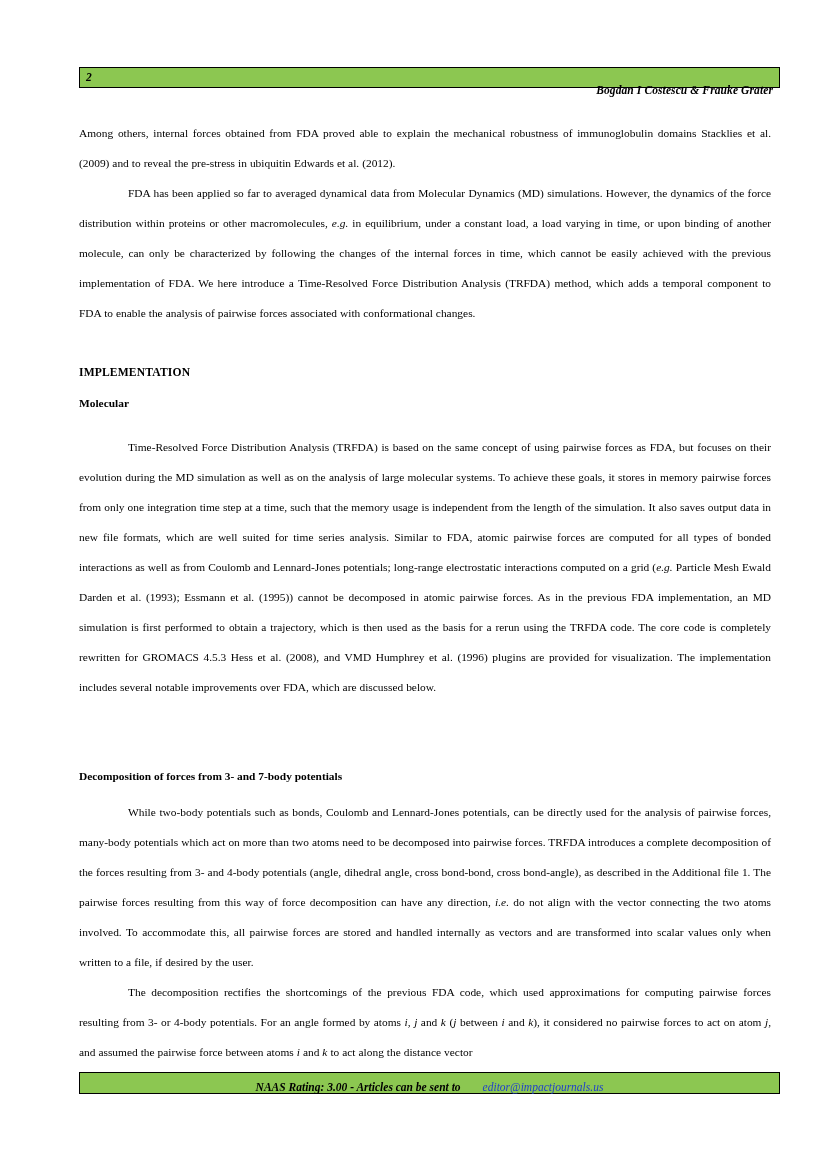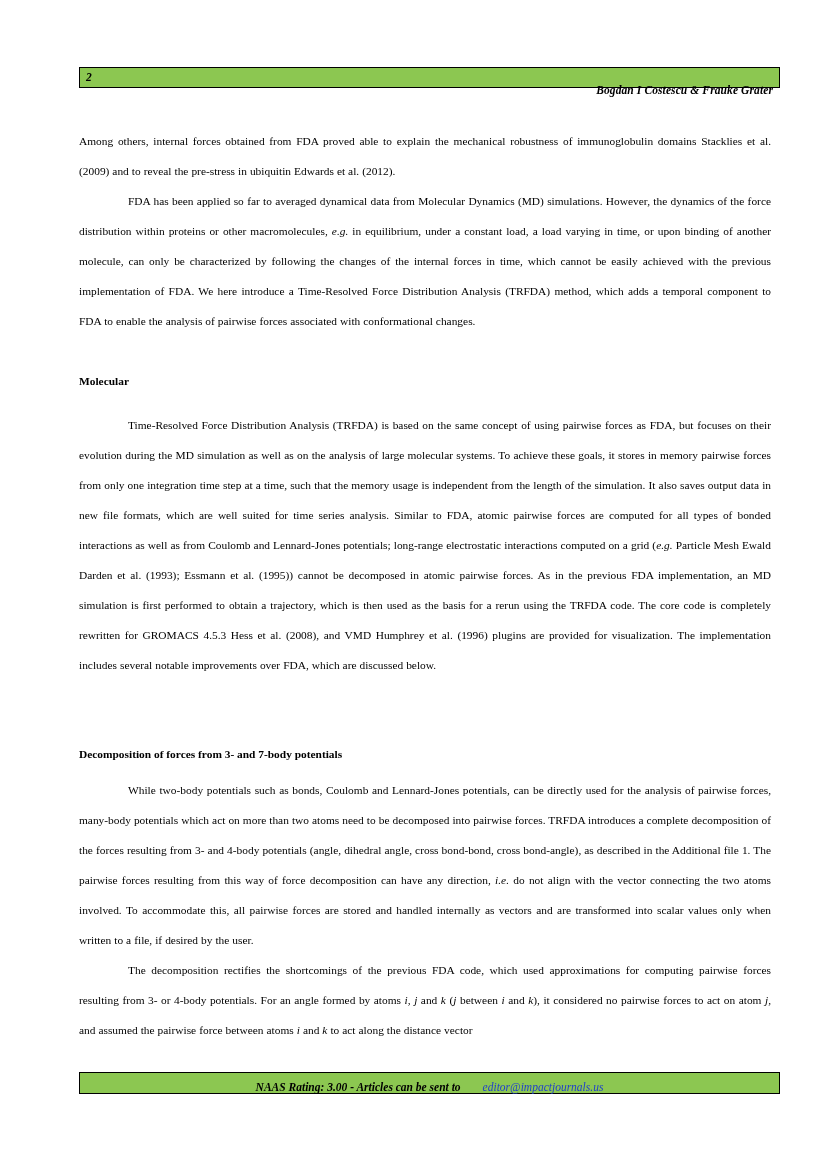--- a/index.html
+++ b/index.html
@@ -55,21 +55,21 @@
     line-height: 1;
     letter-spacing: 0.1px;
     white-space: nowrap;
     margin-top: 27px;
   }
 
   
   .content {
     position: absolute;
     left: 79px;
-    top: 126px;
+    top: 118px;
     width: 692px;
   }
 
   p.para {
     margin: 0;
     font-size: 11.4px;
     line-height: 30px;
     text-align: justify;
     text-justify: inter-word;
     -webkit-hyphens: none;
@@ -143,20 +143,21 @@
   </div>
 
   <div class="content">
 
     <p class="para"><span>Among others, internal forces obtained from FDA proved able to explain the mechanical robustness of immunoglobulin domains Stacklies et al. (2009) and to reveal the pre-stress in ubiquitin Edwards et al. (2012).</span></p>
 
     <p class="para indent"><span>FDA has been applied so far to averaged dynamical data from Molecular Dynamics (MD) simulations. However, the dynamics of the force distribution within proteins or other macromolecules, </span><em>e.g.</em><span> in equilibrium, under a constant load, a load varying in time, or upon binding of another molecule, can only be characterized by following the changes of the internal forces in time, which cannot be easily achieved with the previous implementation of FDA. We here introduce a Time-Resolved Force Distribution Analysis (TRFDA) method, which adds a temporal component to FDA to enable the analysis of pairwise forces associated with conformational changes.</span></p>
 
     <div class="gap-lg"></div>
 
+    <h2 class="section-head">IMPLEMENTATION</h2>
 
     <h3 class="sub-head">Molecular</h3>
 
     <div class="gap-sm"></div>
 
     <p class="para indent"><span>Time-Resolved Force Distribution Analysis (TRFDA) is based on the same concept of using pairwise forces as FDA, but focuses on their evolution during the MD simulation as well as on the analysis of large molecular systems.  To achieve these goals, it stores in memory pairwise forces from only one integration time step at a time, such that the memory usage is independent from the length of the simulation.  It also saves output data in new file formats, which are well suited for time series analysis.  Similar to FDA, atomic pairwise forces are computed for all types of bonded interactions as well as from Coulomb and Lennard-Jones potentials; long-range electrostatic interactions computed on a grid (</span><em>e.g.</em><span> Particle Mesh Ewald Darden et al. (1993); Essmann et al. (1995)) cannot be decomposed in atomic pairwise forces. As in the previous FDA implementation, an MD simulation is first performed to obtain a trajectory, which is then used as the basis for a rerun using the TRFDA code. The core code is completely rewritten for GROMACS 4.5.3 Hess et al. (2008), and VMD Humphrey et al. (1996) plugins are provided for visualization.  The implementation includes several notable improvements over FDA, which are discussed below.</span></p>
 
     <div class="gap-lg"></div>
     <div class="gap-md"></div>
 

